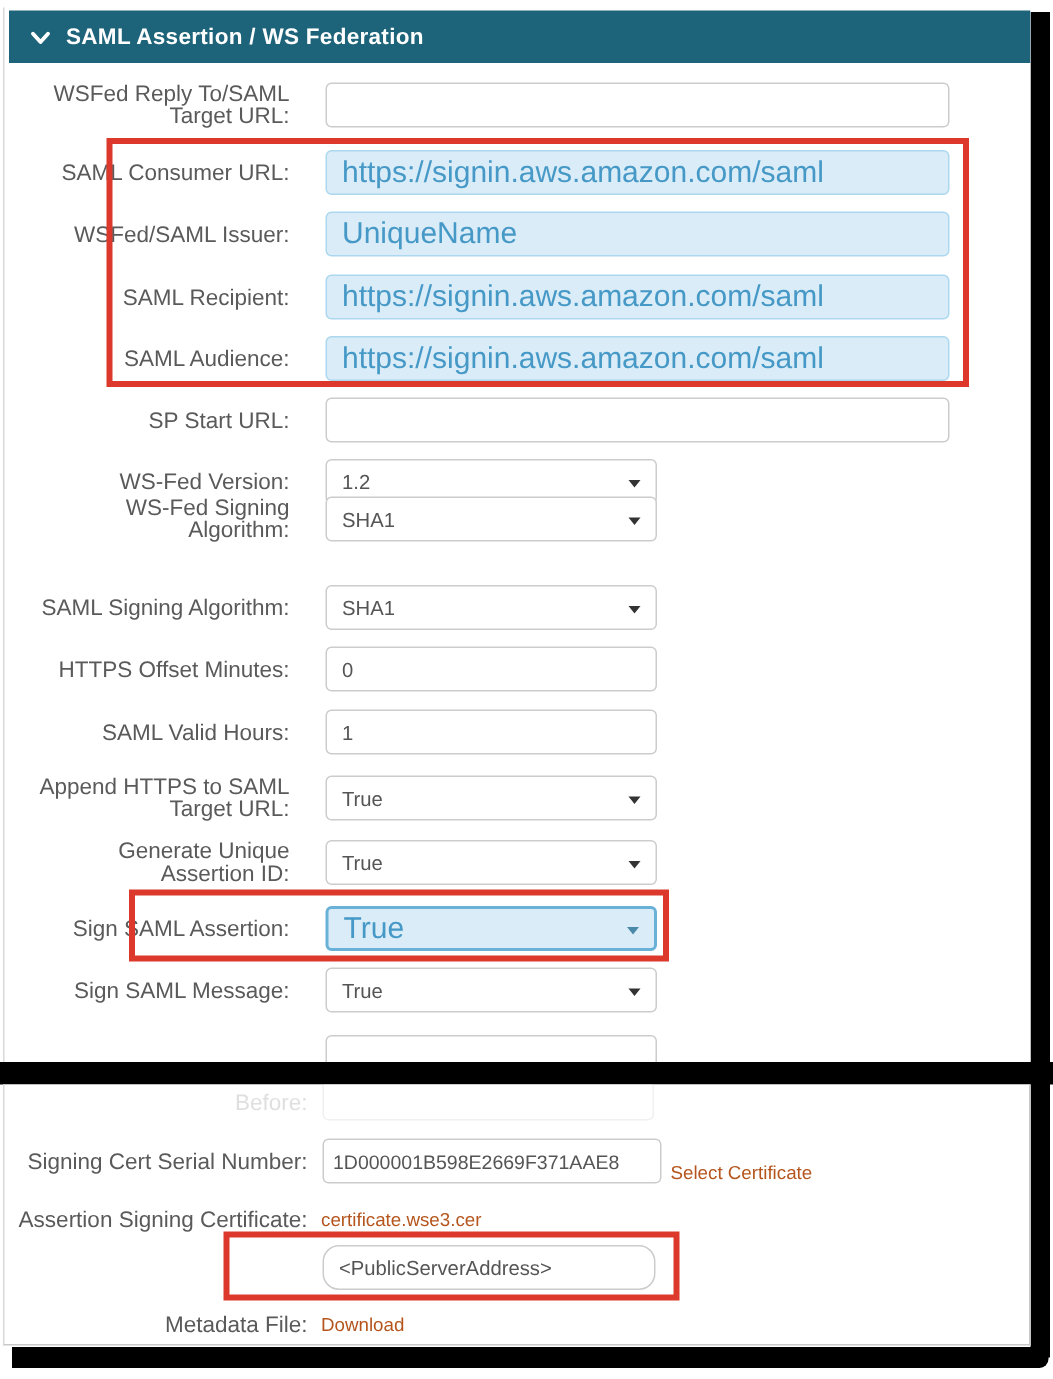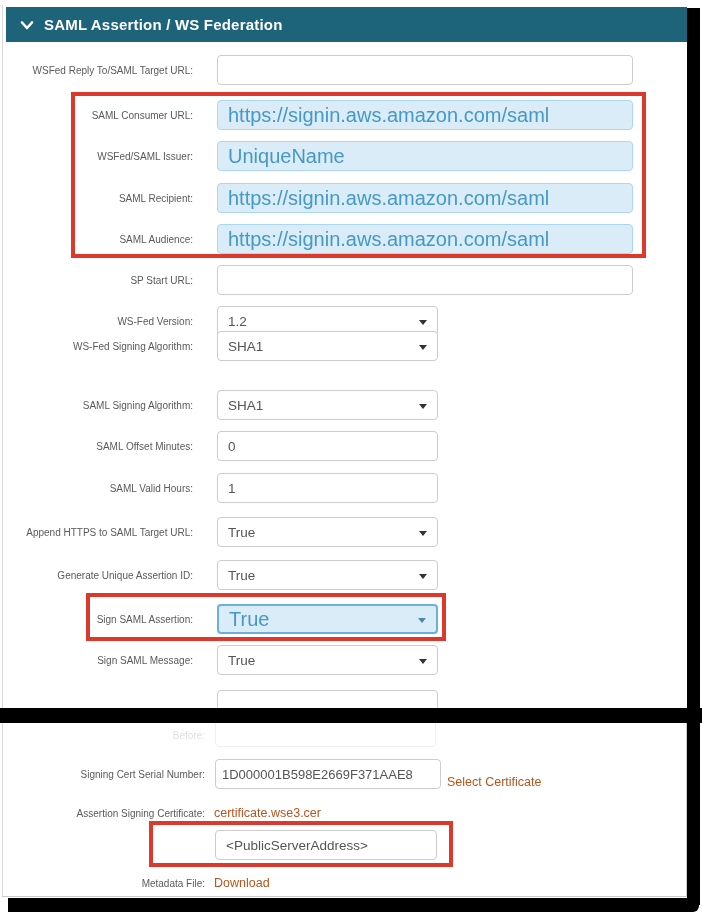--- a/index.html
+++ b/index.html
@@ -16,21 +16,21 @@
   .piece2 { position:absolute; left:2px; top:723px; width:685px; height:174px; background:#fff; border-left:1px solid #d9d9d9; border-right:1px solid #c9c9c9; border-bottom:1px solid #c9c9c9; overflow:hidden; }
 
   
   .hdr { position:absolute; left:3px; top:2px; width:681px; height:35px; background:#1d6379; color:#fff; display:flex; align-items:center; cursor:pointer; }
   .hdr .chev { margin:2px 10px 0 14px; display:flex; }
   .hdr .ttl { font-size:15px; font-weight:600; letter-spacing:.2px; }
 
   
   .row { position:absolute; left:0; width:100%; height:30px; }
   .lbl { position:absolute; left:16px; width:174px; height:100%; display:flex; align-items:center; justify-content:flex-end;
-         text-align:right; font-size:10px; color:#5a5a5a; line-height:15px; }
+         text-align:right; font-size:15px; color:#5a5a5a; line-height:15px; }
   .ctl { position:absolute; left:214px; height:30px; background:#fff; border:1px solid #ccc; border-radius:4px;
          font-family:inherit; font-size:13.5px; color:#555; padding:0 10px; display:flex; align-items:center; }
   input.ctl { display:block; line-height:28px; }
   .wide   { width:416px; }
   .narrow { width:221px; }
   .hl     { background:#d9ecf7; border-color:#abd8ef; color:#4699c6; font-size:20px; }
   .select .caret { position:absolute; right:10px; top:13px; width:0; height:0;
                    border-left:4px solid transparent; border-right:4px solid transparent; border-top:5px solid #333; }
   .select.hl { border:2px solid #6ab1d8; }
   .select.hl .caret { border-top-color:#4a8aa8; top:12px; }
@@ -121,21 +121,21 @@
 
     <div class="row" style="top:385px">
       <div class="lbl">SAML Signing Algorithm:</div>
       <div class="ctl narrow select">
         <span class="seltext">SHA1</span>
         <span class="caret"></span>
       </div>
     </div>
 
     <div class="row" style="top:426px">
-      <div class="lbl">SAML Offset Minutes:</div>
+      <div class="lbl">HTTPS Offset Minutes:</div>
       <input class="ctl narrow" value="0" style="">
     </div>
 
     <div class="row" style="top:468px">
       <div class="lbl">SAML Valid Hours:</div>
       <input class="ctl narrow" value="1" style="">
     </div>
 
     <div class="row" style="top:512px">
       <div class="lbl">Append HTTPS to SAML Target URL:</div>
@@ -193,21 +193,21 @@
     </div>
 
     <div class="row textval-row" style="top:82px; height:16px">
       <div class="lbl p2lbl">Assertion Signing Certificate:</div>
       <span class="linktext" style="position:absolute; left:211px; top:1px">certificate.wse3.cer</span>
     </div>
 
     <div class="redbox" style="left:146px; top:98px; width:304px; height:46px"></div>
 
     <div class="row" style="top:107px">
-      <input class="ctl" style="left: 212px; width: 222px;" value="&lt;PublicServerAddress&gt;">
+      <input class="ctl" style="left: 212px; width: 222px; border-radius: 11px;" value="&lt;PublicServerAddress&gt;">
     </div>
 
     <div class="row textval-row" style="top:152px; height:16px">
       <div class="lbl p2lbl">Metadata File:</div>
       <span class="linktext" style="position:absolute; left:211px; top:1px">Download</span>
     </div>
 
   </div>
 
 </div>

